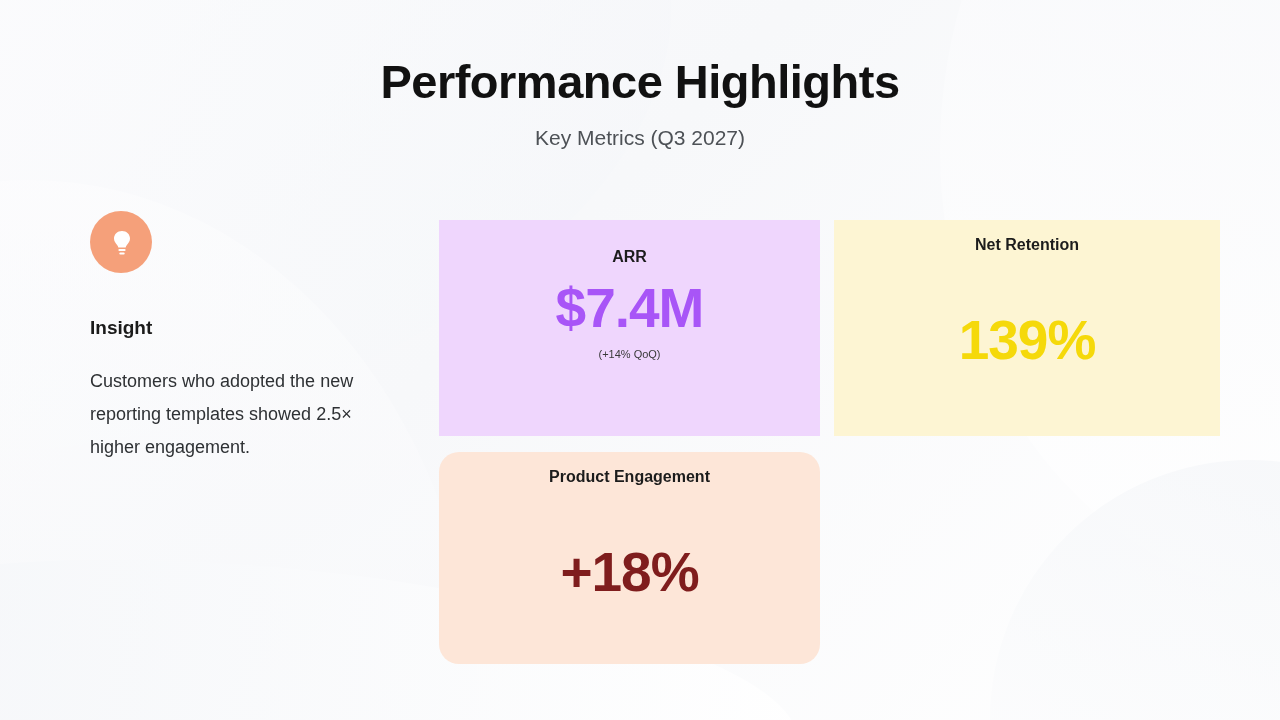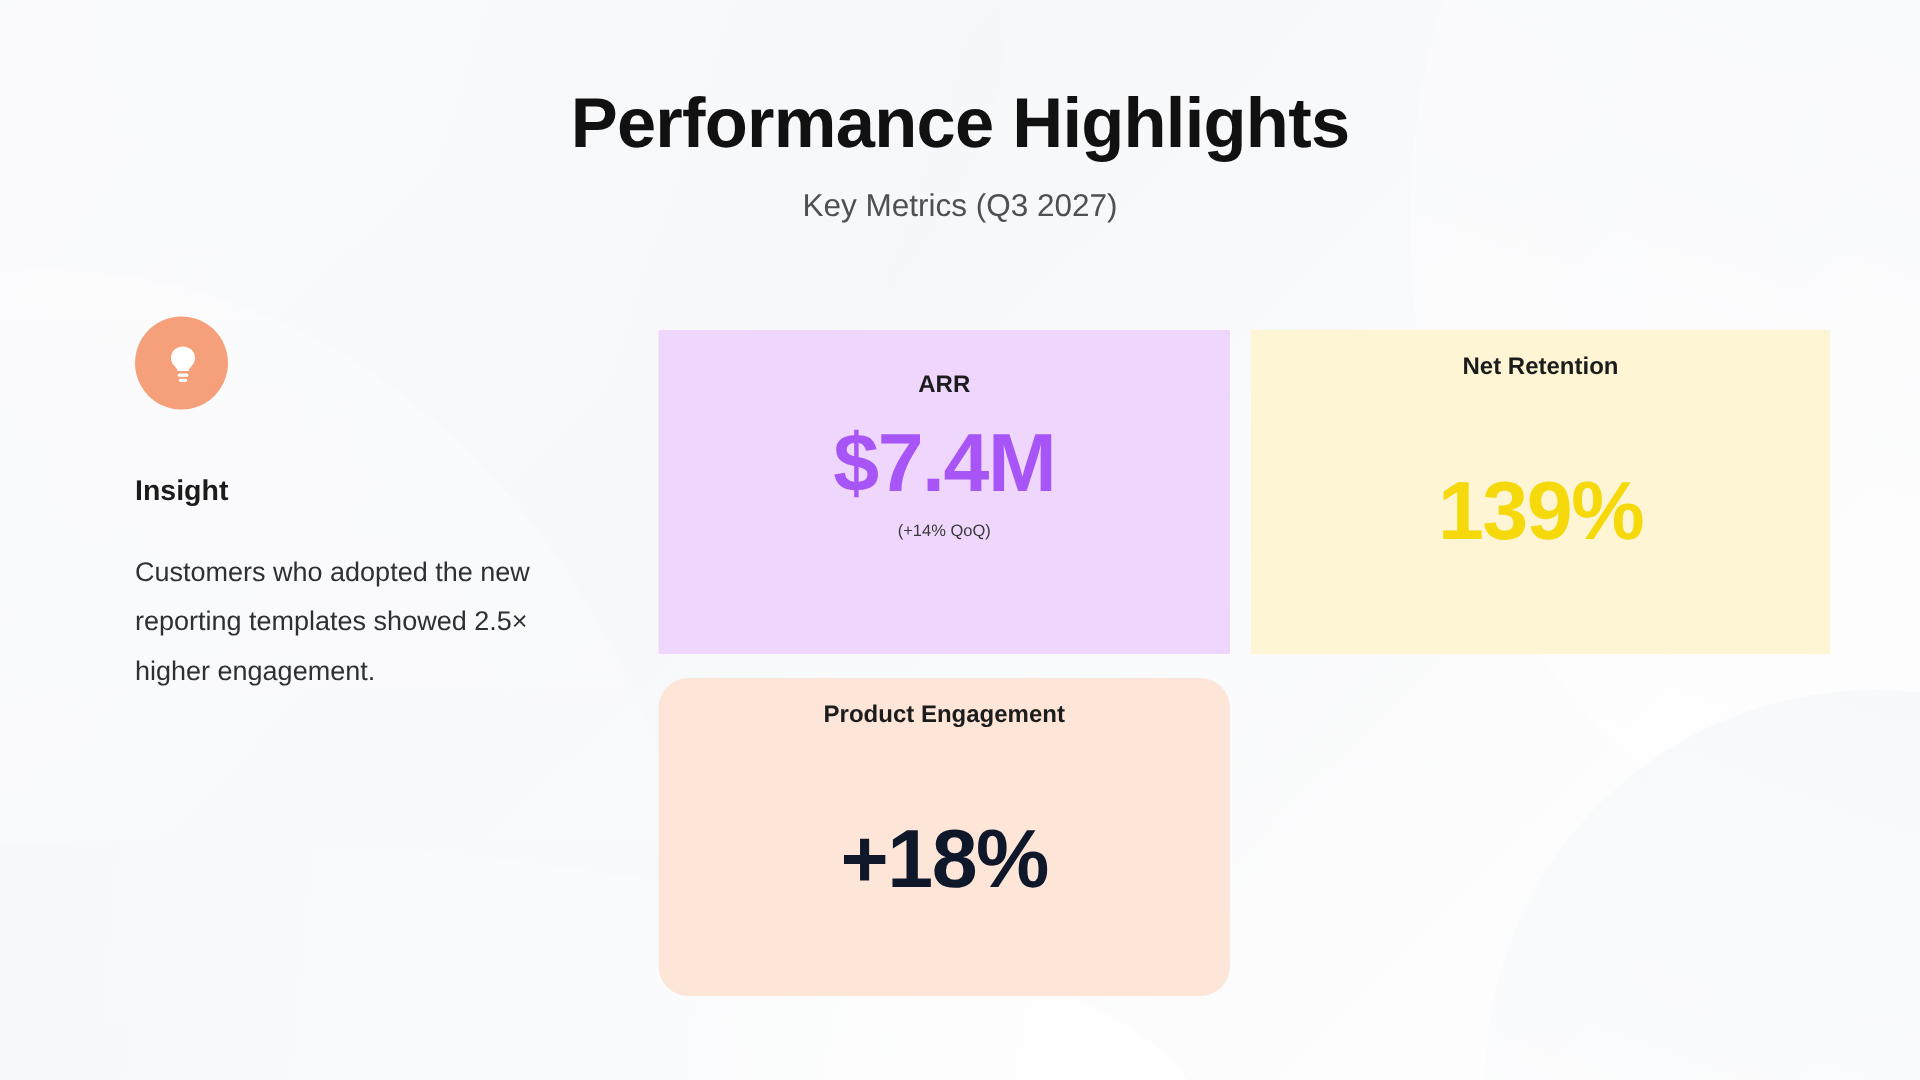--- a/index.html
+++ b/index.html
@@ -95,21 +95,21 @@
   .card .note {
     font-size:11px; color:#3a3a3a; margin-top:10px;
   }
   .card.c1 { background:#efd6fd; }
   .card.c1 .value { color:#a855f7; }
   .card.c2 { background:#fdf5d3; }
   .card.c2 .value { color:#f5d90a; }
   .card.c3 { background:#fce0ea; }
   .card.c3 .value { color:#ef85b5; }
   .card.c4 { background:#fde6d8;border-radius:20px; }
-  .card.c4 .value { color:#0f172a; }
+  .card.c4 .value { color:#7f1d1d; }
 
   .card.c2 .value, .card.c4 .value { margin-top:14px; }
   .card.c2, .card.c4 { padding-top:16px;gap:44px; }
 </style>
 </head>
 <body>
 
 <div class="slide">
   <div class="swoosh sw1"></div>
   <div class="swoosh sw2"></div>

